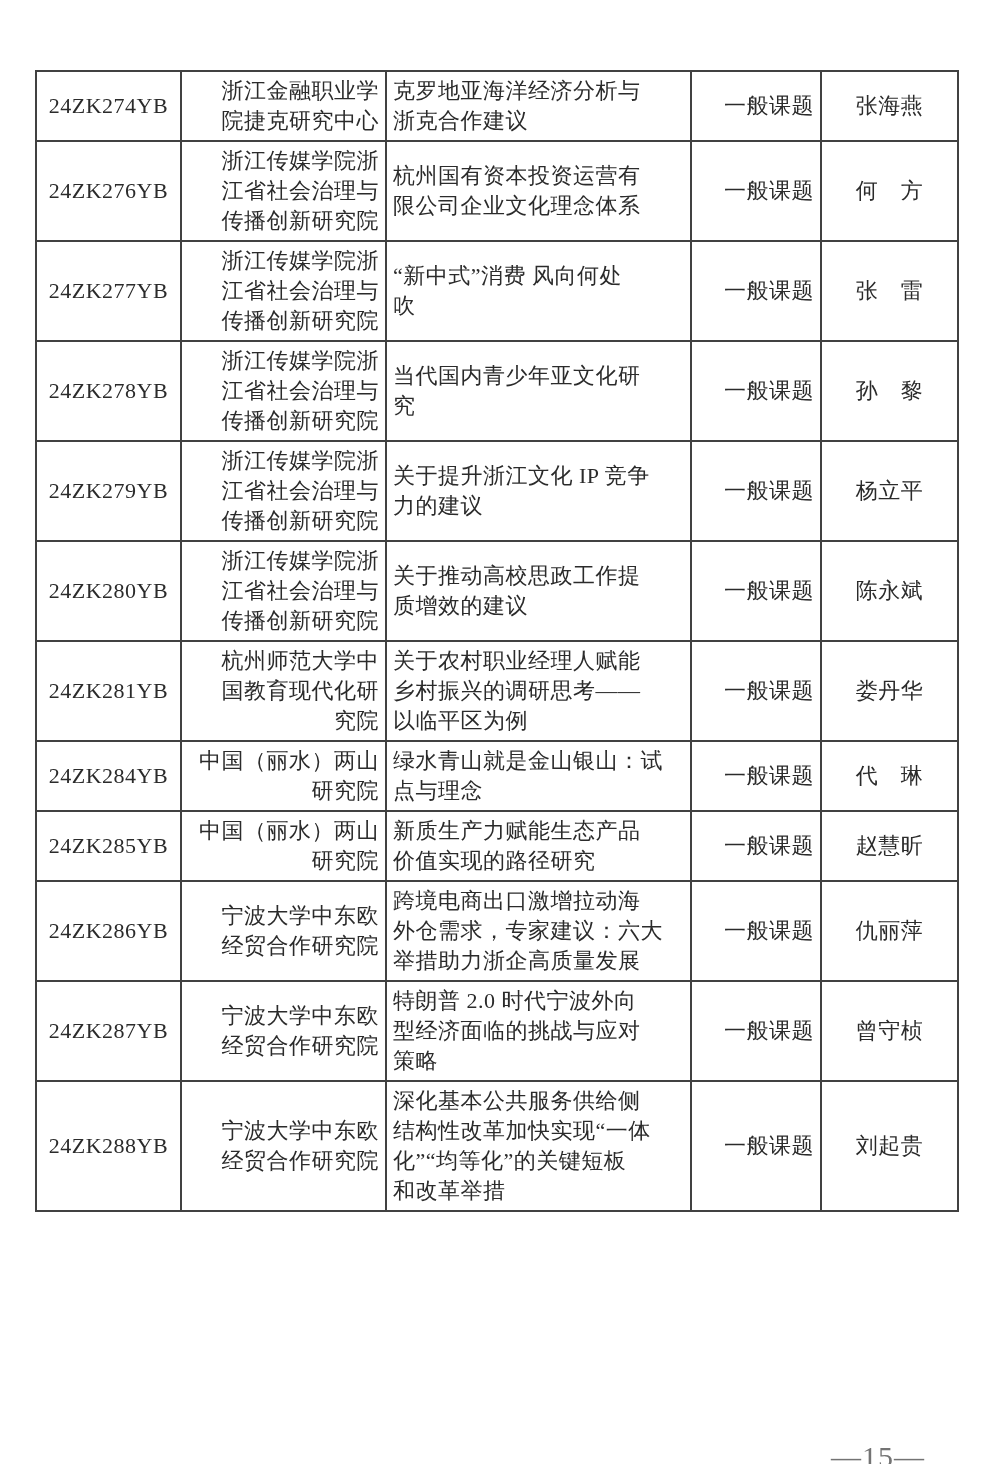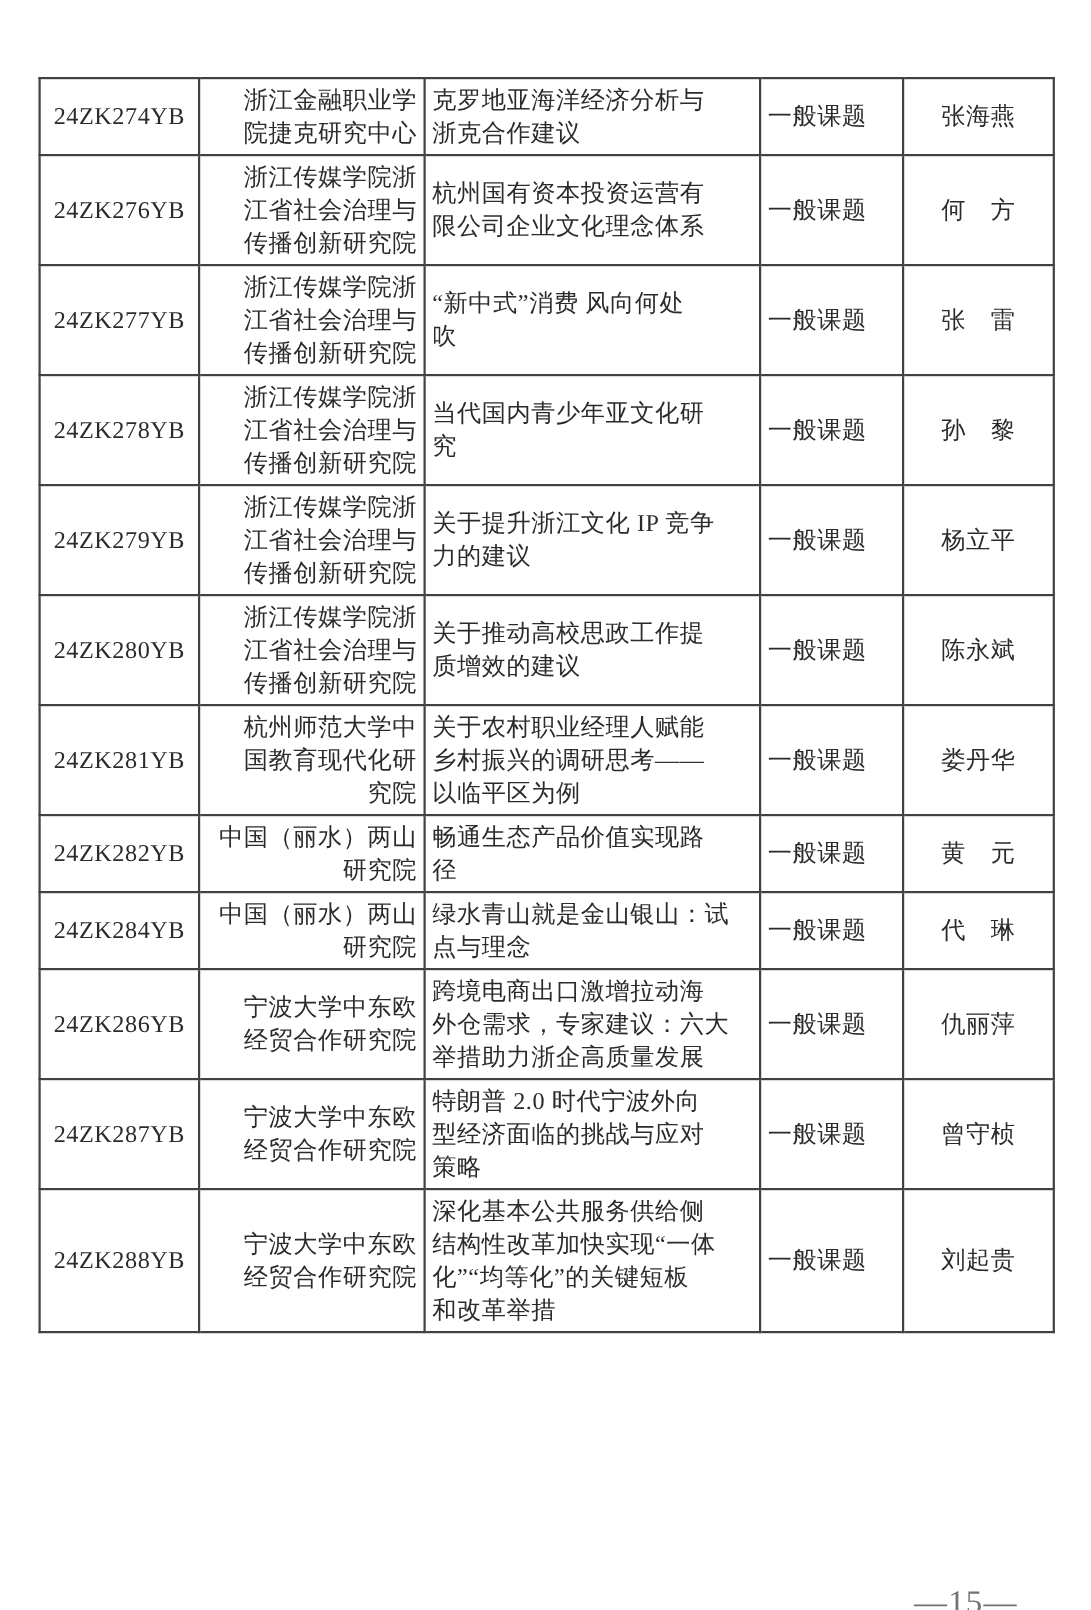--- a/index.html
+++ b/index.html
@@ -29,21 +29,21 @@
     border: 2px solid #414141;
     font-size: 22px;
     line-height: 30px;
     padding: 4px 6px;
     vertical-align: middle;
     letter-spacing: 0.5px;
   }
   .c-id    { width: 145px; text-align: center; font-size: 21px; letter-spacing: 0; }
   .c-inst  { width: 205px; text-align: right; white-space: pre-line; padding-left: 9px; }
   .c-title { width: 305px; text-align: left; white-space: pre-line; padding-left: 9px; }
-  .c-cat   { width: 130px; text-align: left; }
+  .c-cat   { width: 130px; text-align: right; }
   .c-name  { width: 137px; text-align: center; }
   .page-number {
     position: absolute;
     top: 1400px;
     right: 67px;
     font-size: 30px;
     letter-spacing: 1px;
     color: #737373;
   }
 </style>
@@ -125,41 +125,41 @@
     <td class="c-inst">杭州师范大学中
 国教育现代化研
 究院</td>
     <td class="c-title">关于农村职业经理人赋能
 乡村振兴的调研思考——
 以临平区为例</td>
     <td class="c-cat">一般课题</td>
     <td class="c-name">娄丹华</td>
   </tr>
 
-  <tr>
-    <td class="c-id">24ZK282YB</td>
-    <td class="c-inst">中国（丽水）两山
-研究院</td>
-    <td class="c-title">畅通生态产品价值实现路
-径</td>
-    <td class="c-cat">一般课题</td>
-    <td class="c-name">黄　元</td>
-  </tr>
 
 
   <tr>
     <td class="c-id">24ZK284YB</td>
     <td class="c-inst">中国（丽水）两山
 研究院</td>
     <td class="c-title">绿水青山就是金山银山：试
 点与理念</td>
     <td class="c-cat">一般课题</td>
     <td class="c-name">代　琳</td>
   </tr>
 
+  <tr>
+    <td class="c-id">24ZK285YB</td>
+    <td class="c-inst">中国（丽水）两山
+研究院</td>
+    <td class="c-title">新质生产力赋能生态产品
+价值实现的路径研究</td>
+    <td class="c-cat">一般课题</td>
+    <td class="c-name">赵慧昕</td>
+  </tr>
 
   <tr>
     <td class="c-id">24ZK286YB</td>
     <td class="c-inst">宁波大学中东欧
 经贸合作研究院</td>
     <td class="c-title">跨境电商出口激增拉动海
 外仓需求，专家建议：六大
 举措助力浙企高质量发展</td>
     <td class="c-cat">一般课题</td>
     <td class="c-name">仇丽萍</td>

